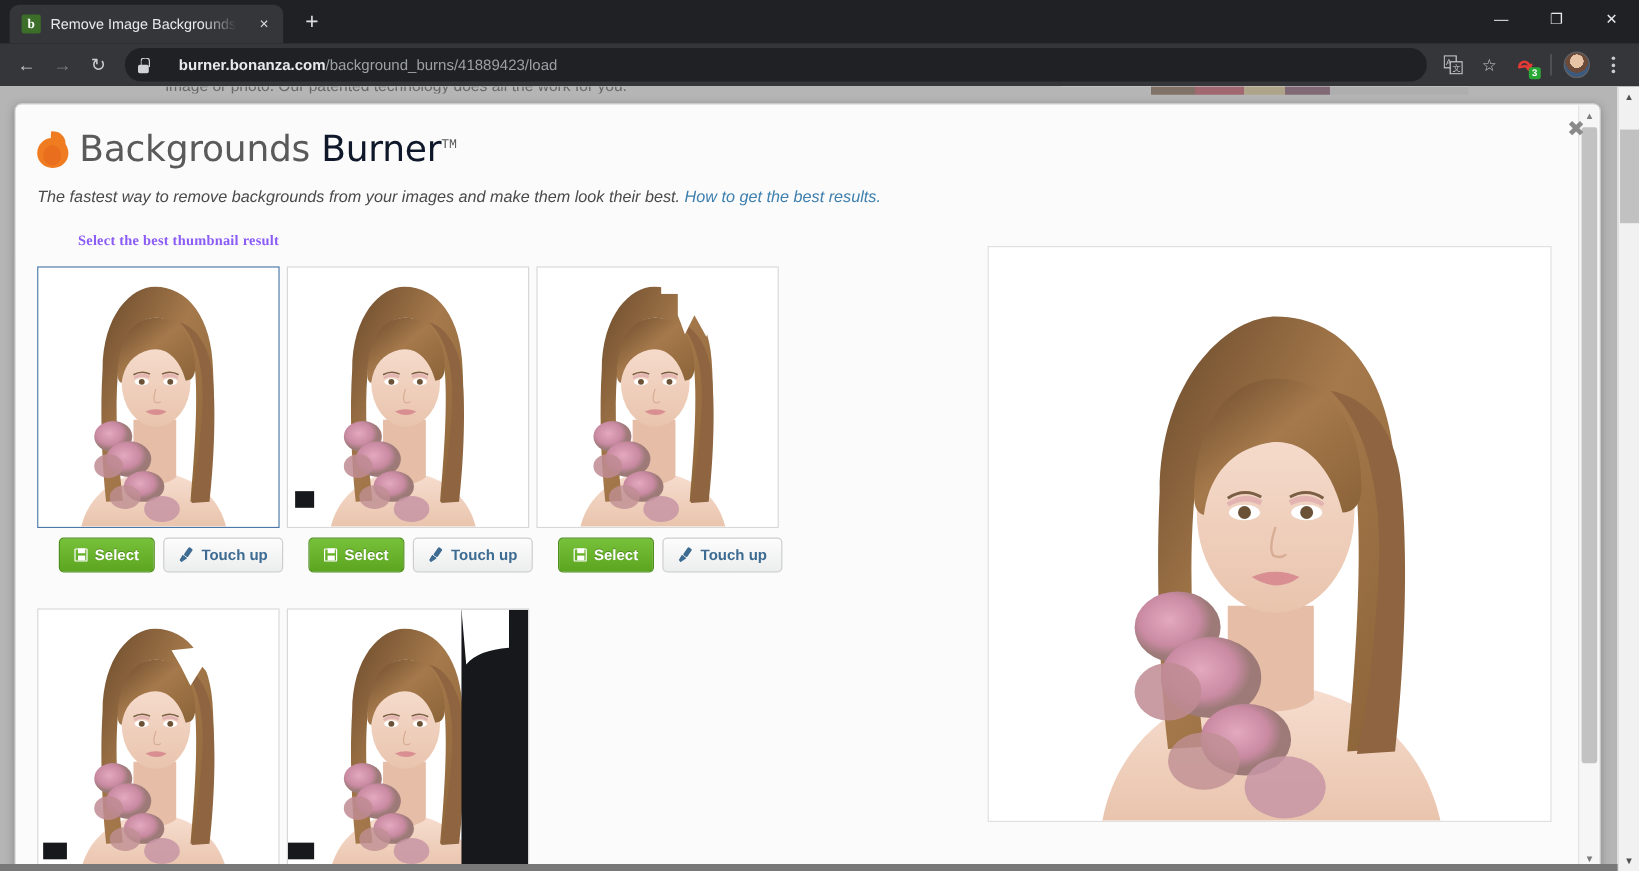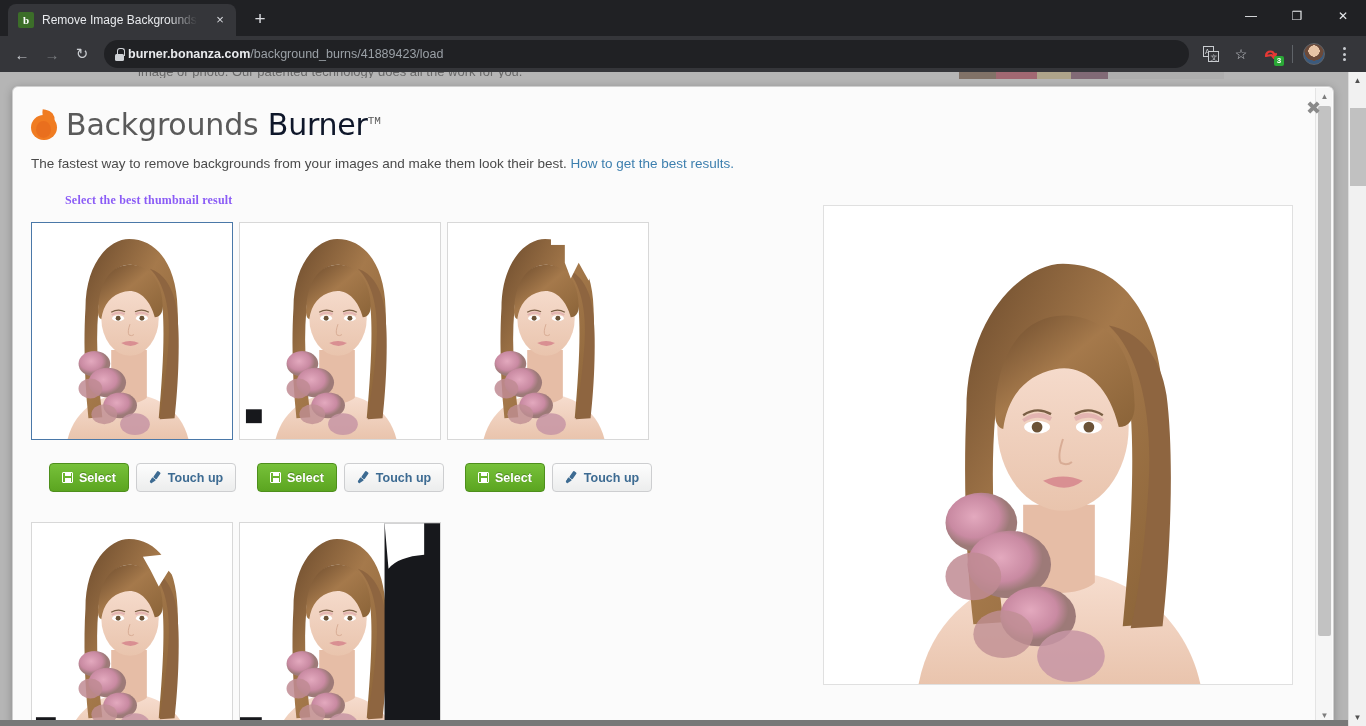--- a/index.html
+++ b/index.html
@@ -60,21 +60,21 @@
   }
   .navbtn {
     width: 28px; height: 28px; display: flex; align-items: center;
     justify-content: center; color: #c9ccd0; font-size: 15px;
     border-radius: 50%; cursor: pointer;
   }
   .navbtn.disabled { color: #7a7d80; }
   #omnibox {
     flex: 1 1 auto; height: 28px; margin: 0 6px 0 6px;
     background: #202124; border-radius: 14px;
-    display: flex; align-items: center; padding: 0 10px; gap: 3px;
+    display: flex; align-items: center; padding: 0 10px; gap: 24px;
     min-width: 0;
   }
   .lock-icon { width: 11px; height: 13px; position: relative; flex: 0 0 11px; }
   .lock-icon::before {
     content: ""; position: absolute; left: 1px; bottom: 0; width: 9px; height: 7px;
     background: #cfd2d6; border-radius: 1.5px;
   }
   .lock-icon::after {
     content: ""; position: absolute; left: 2.5px; top: 0; width: 6px; height: 7px;
     border: 1.6px solid #cfd2d6; border-bottom: none; border-radius: 3px 3px 0 0;
@@ -171,21 +171,21 @@
     font-size: 30px; font-weight: normal; letter-spacing: -0.2px;
     color: #5a5a5a; font-family: "DejaVu Sans", sans-serif;
   }
   .logo-text .burner { color: #0f172a; }
   .logo-tm {
     font-size: 11px; vertical-align: super; color: #5a5a5a;
     font-family: Liberation Mono, monospace;
   }
 
   .subtitle {
-    padding: 14px 0 0 18px; font-size: 13.5px; color: #4a4a4a;
+    padding: 14px 0 0 18px; font-size: 13.5px; color: #4a4a4a; font-style: italic;
   }
   .subtitle a { color: #3d7fae; text-decoration: none; }
 
   #content {
     display: flex; padding: 0 8px 0 18px; margin-top: 22px;
   }
   #left-col { width: 760px; flex: 0 0 760px; }
   #right-col { flex: 1 1 auto; padding-left: 18px; }
 
   .section-title {
@@ -200,21 +200,21 @@
   .thumb-cell { width: 208px; margin-right: 0; }
   .thumb-cell.row2 { margin-top: 30px; }
   .thumb-box {
     width: 202px; height: 218px; background: #fff;
     border: 1px solid #d8d8d8; position: relative; overflow: hidden;
     cursor: pointer;
   }
   .thumb-box.selected { border: 1px solid #4a78a8; }
   .thumb-inner { position: absolute; left: 0; top: 0; width: 100%; height: 100%; }
 
-  .btn-row { margin-top: 23px; display: flex; gap: 7px; padding-left: 18px; }
+  .btn-row { margin-top: 8px; display: flex; gap: 7px; padding-left: 18px; }
   .btn {
     display: inline-flex; align-items: center; gap: 6px;
     height: 29px; padding: 0 12px; border-radius: 4px;
     font-size: 12.5px; font-weight: bold; cursor: pointer; white-space: nowrap;
   }
   .btn-select {
     background: linear-gradient(#77c13a, #5ba520);
     border: 1px solid #4e8f1c; color: #fff;
     text-shadow: 0 -1px 0 rgba(0,0,0,.25);
   }

